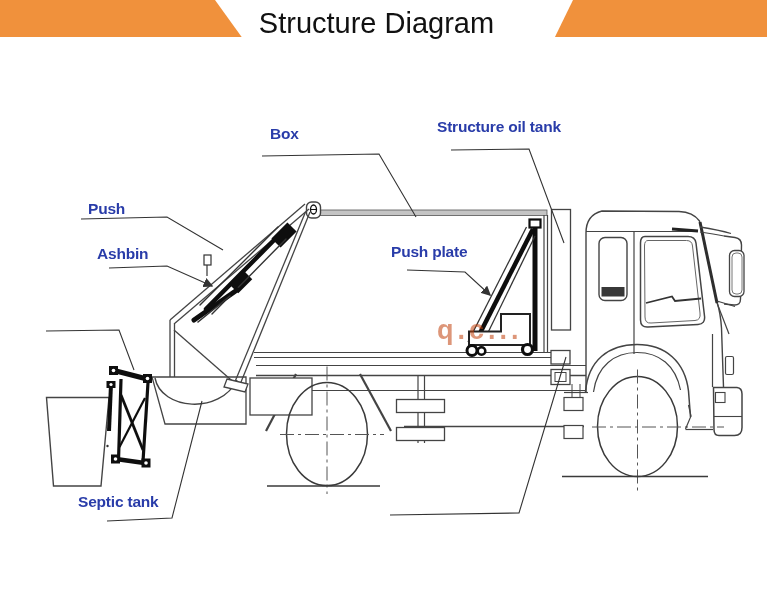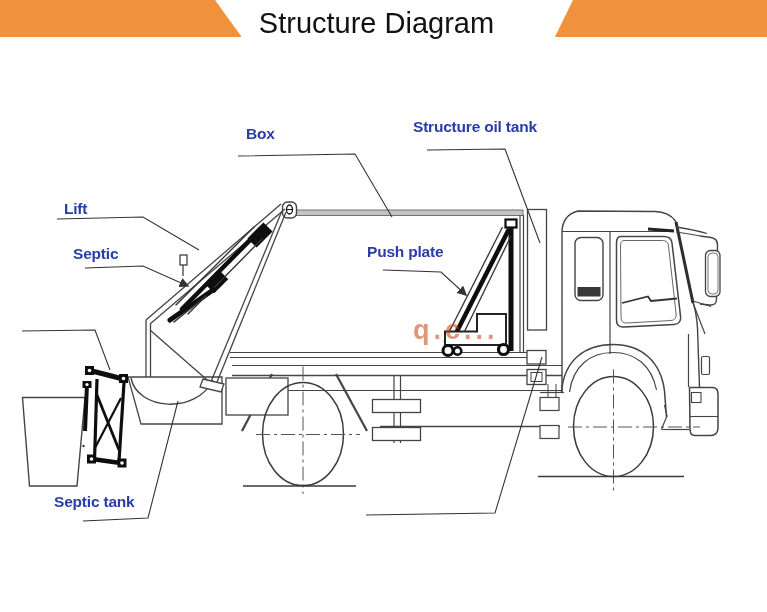--- a/index.html
+++ b/index.html
@@ -6,21 +6,21 @@
   .stage{position:relative;width:767px;height:612px;background:#fff;overflow:hidden;
          font-family:"Liberation Sans",sans-serif;}
   
   .header{position:absolute;left:0;top:0;width:767px;height:37px;
           background:var(--bar-color,#F0913C);z-index:2;}
   .header-panel{position:absolute;left:0;top:0;width:767px;height:47px;background:#fff;
           clip-path:polygon(215px 0,573px 0,552px 43px,246px 43px);
           display:flex;align-items:center;justify-content:center;}
   .title{font-size:29px;color:#111;padding-right:14px;letter-spacing:0px;}
   
-  .canvas{position:absolute;inset:0;z-index:1;}
+  .canvas{position:absolute;inset:0;z-index:1;margin-left:24px;}
   .canvas svg{position:absolute;left:0;top:0;}
   .lbl{position:absolute;font-size:15.5px;font-weight:bold;
        color:var(--label-color,#293CA9);white-space:nowrap;letter-spacing:-0.2px;z-index:3;}
   .watermark{position:absolute;left:413px;top:315px;font-size:27px;font-weight:bold;
        color:#c2410c;opacity:.55;letter-spacing:4px;z-index:3;}
 </style>
 </head>
 <body>
 
 <div class="stage">
@@ -189,20 +189,20 @@
         <polyline points="85,268 143,266 188,286" marker-end="url(#arrow)"></polyline>
         <polyline points="383,270 441,272 466,295" marker-end="url(#arrow)"></polyline>
         <polyline points="22,331 95,330 110,370"></polyline>
         <polyline points="83,521 148,518 178,401"></polyline>
         <polyline points="366,515 495,513 542,357"></polyline>
       </g>
     </svg>
 
     <span class="lbl" style="left:246px;top:125px;">Box</span>
     <span class="lbl" style="left:413px;top:118px;">Structure oil tank</span>
-    <span class="lbl" style="left:64px;top:200px;">Lift</span>
-    <span class="lbl" style="left:73px;top:245px;">Septic</span>
+    <span class="lbl" style="left:64px;top:200px;">Push</span>
+    <span class="lbl" style="left:73px;top:245px;">Ashbin</span>
     <span class="lbl" style="left:367px;top:243px;">Push plate</span>
     <span class="lbl" style="left:54px;top:493px;">Septic tank</span>
 
     <span class="watermark">q.c...</span>
   </div>
 </div>
 
 </body></html>

